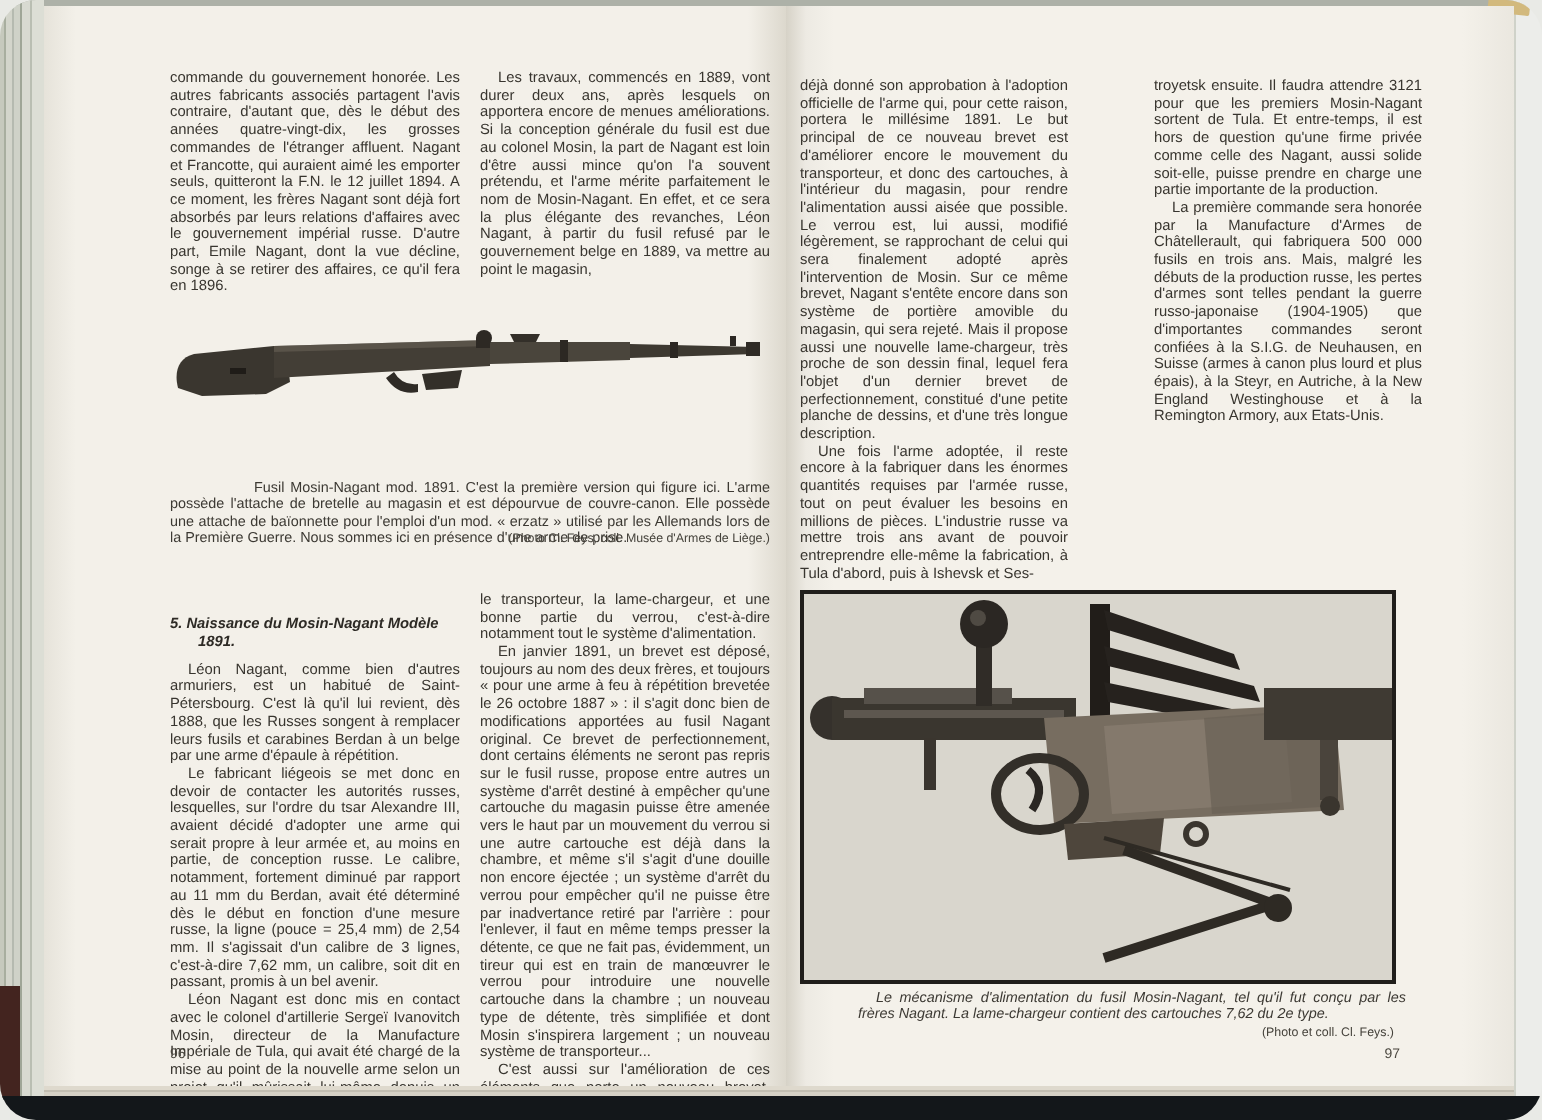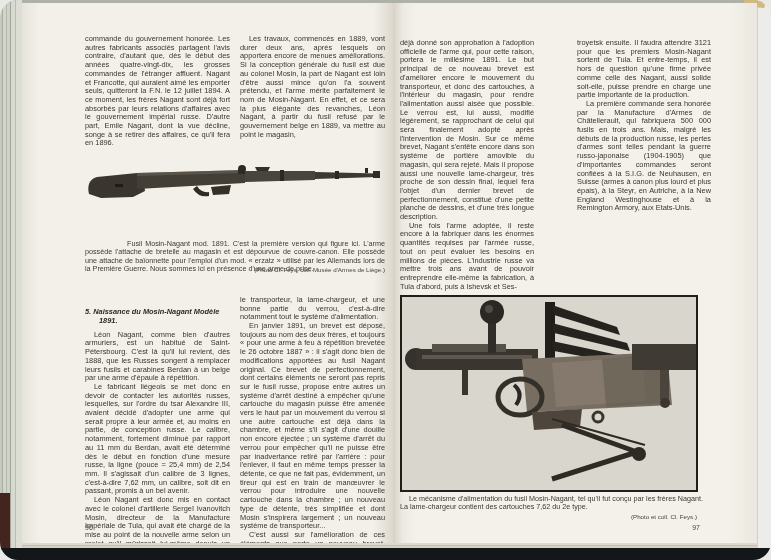--- a/index.html
+++ b/index.html
@@ -42,21 +42,21 @@
   .caption { width:300px; margin-top:1px; }
   .caption p { font-size:7.2px; line-height:8.4px; text-align:justify; text-indent:42px; color:#3c3933;margin-top:34px; }
   .credit-inline { font-size:6.2px; text-align:right; color:#45423b; margin-top:-7.6px; }
   .credit-block  { font-size:6.2px; text-align:right; color:#45423b; margin-top:1px; padding-right:6px; }
 
   .section-heading { font-weight:bold; font-style:italic; font-size:7.4px; line-height:8.8px;
     padding-left:14px; text-indent:-14px; margin:6px 0 5px; color:#2d2a25; }
 
   .photo2 { margin-top:4px; width:298px; height:197px; border:2px solid #201e1b; background:#d9d6cd; overflow:hidden; }
   .caption2 { width:303px; margin-top:3px; }
-  .caption2 p { font-size:7.2px; line-height:8.4px; text-align:justify; color:#3c3933; }
+  .caption2 p { font-style:italic; font-size:7.2px; line-height:8.4px; text-align:justify; color:#3c3933;margin-left:29px; }
 
   .pagenum { position:absolute; font-size:7px; color:#4a473f; }
   .pagenum-left { left:63px; bottom:12px; }
   .pagenum-right { right:57px; bottom:12px; }
 </style>
 </head>
 <body>
 
 <div class="scan">
   <div class="top-strip"></div>

